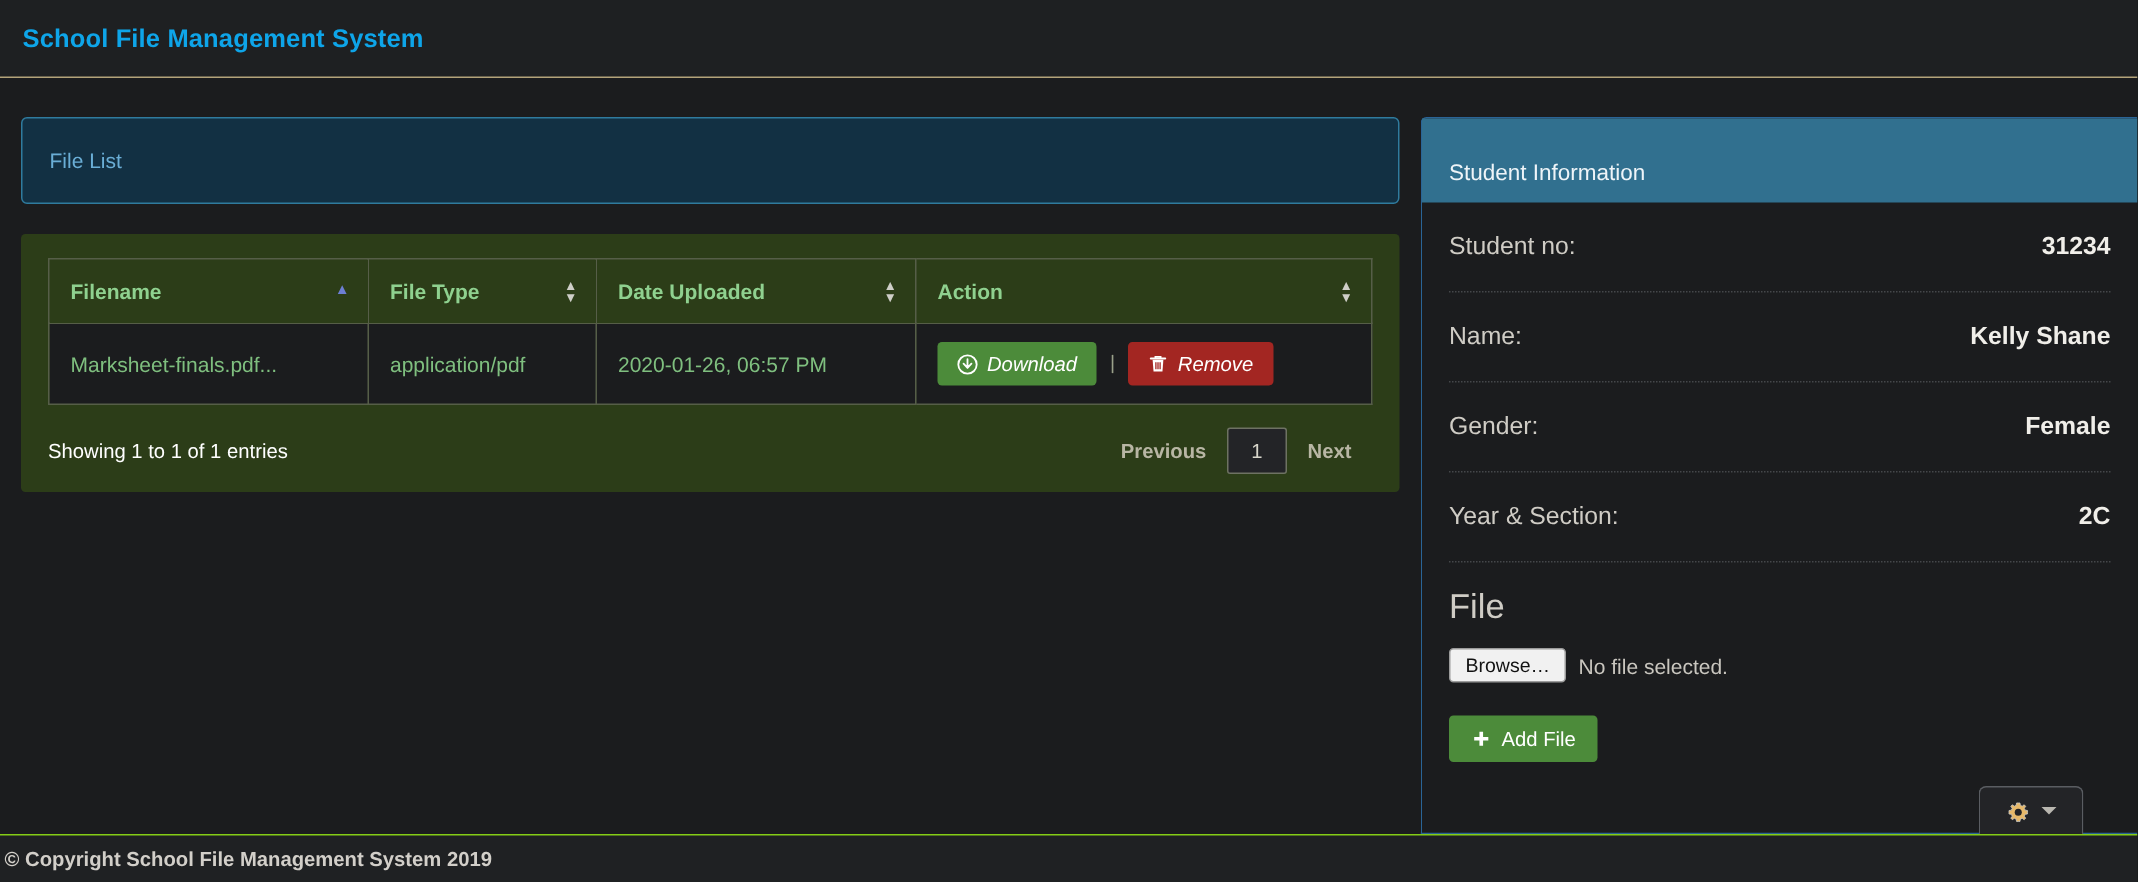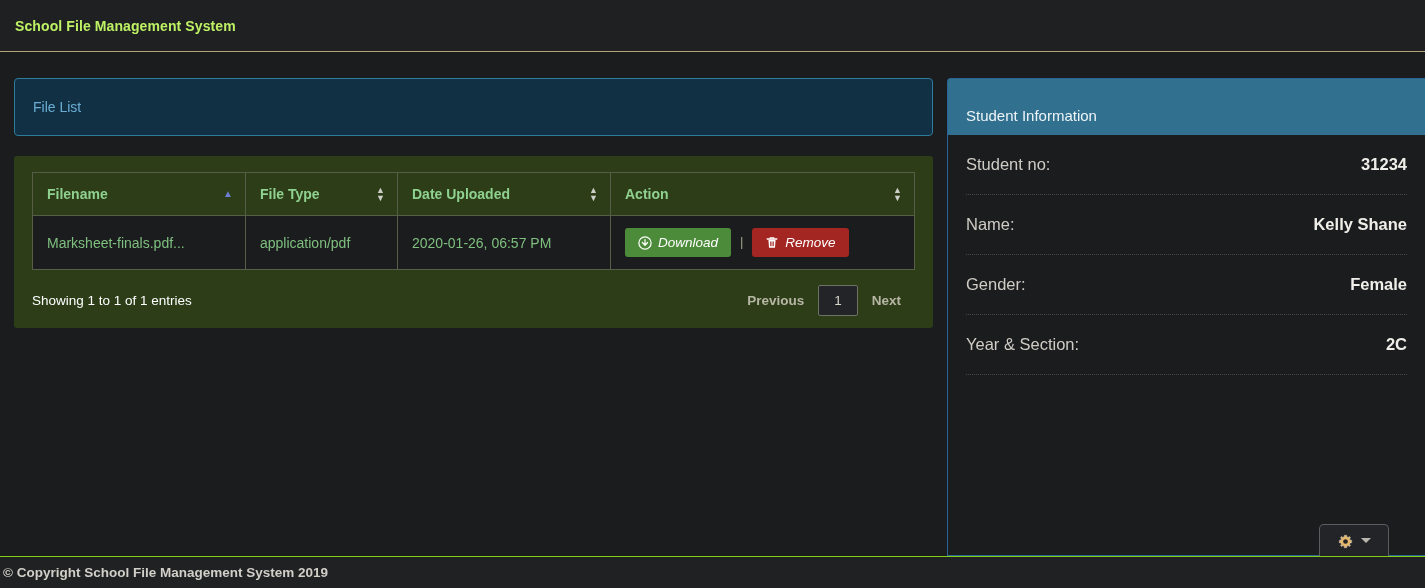--- a/index.html
+++ b/index.html
@@ -15,22 +15,22 @@
   
   .navbar {
     height: 52px;
     background: #1e2022;
     border-bottom: 1px solid #b3a37a;
     display: flex;
     align-items: center;
     padding-left: 15px;
   }
   .navbar-brand {
-    color: #bef264;
-    font-size: 14px;
+    color: #0ea5e9;
+    font-size: 17px;
     font-weight: bold;
     letter-spacing: .1px;
   }
 
   
   .page {
     position: relative;
     height: 504px;
     background: #1b1c1e;
   }
@@ -425,20 +425,35 @@
           <div class="student-row">
             <span class="student-label">Gender:</span>
             <span class="student-value">Female</span>
           </div>
           <div class="student-row">
             <span class="student-label">Year &amp; Section:</span>
             <span class="student-value">2C</span>
           </div>
         </div>
 
+        <div class="file-section">
+          <div class="file-heading">File</div>
+          <div class="file-input-row">
+            <button class="browse-btn">Browse…</button>
+            <span class="no-file">No file selected.</span>
+          </div>
+          <button class="btn-add">
+            <span class="ico">
+              <svg viewBox="0 0 16 16" width="13" height="13" aria-hidden="true">
+                <path d="M8 2.2 V13.8 M2.2 8 H13.8" stroke="#ffffff" stroke-width="3" stroke-linecap="butt"></path>
+              </svg>
+            </span>
+            <span>Add File</span>
+          </button>
+        </div>
       </div>
     </div>
 
   </div>
 
   <div class="gear-widget">
     <span class="ico">
       <svg viewBox="0 0 16 16" width="15" height="15" aria-hidden="true">
         <path d="M8 1.4 L9.2 1.4 L9.5 3.1 L10.8 3.7 L12.2 2.7 L13.3 3.8 L12.3 5.2 L12.9 6.5 L14.6 6.8 L14.6 8 L14.6 9.2 L12.9 9.5 L12.3 10.8 L13.3 12.2 L12.2 13.3 L10.8 12.3 L9.5 12.9 L9.2 14.6 L8 14.6 L6.8 14.6 L6.5 12.9 L5.2 12.3 L3.8 13.3 L2.7 12.2 L3.7 10.8 L3.1 9.5 L1.4 9.2 L1.4 8 L1.4 6.8 L3.1 6.5 L3.7 5.2 L2.7 3.8 L3.8 2.7 L5.2 3.7 L6.5 3.1 L6.8 1.4 Z" fill="#e7b96a" stroke="#c9c6c0" stroke-width="0.6"></path>
         <circle cx="8" cy="8" r="2.5" fill="#232427"></circle>

